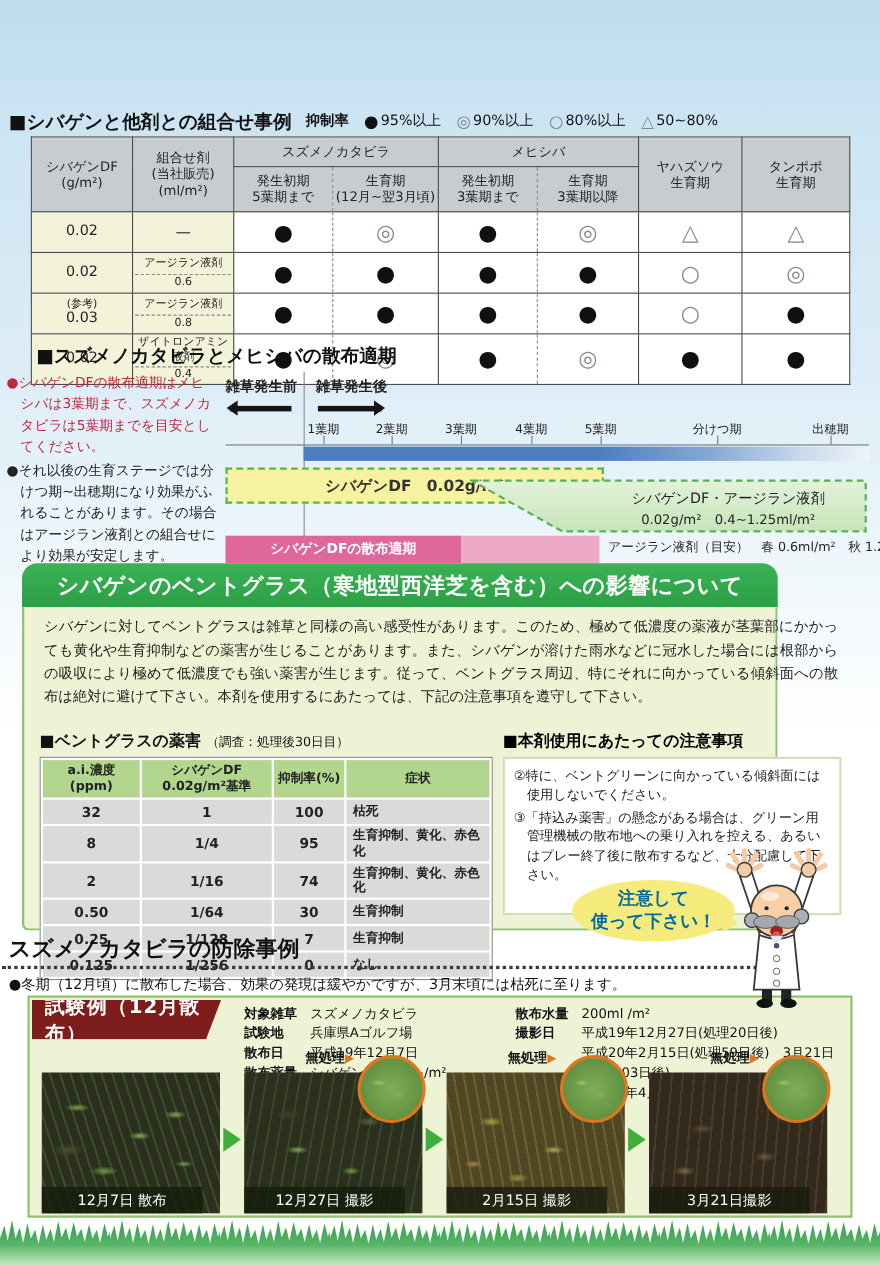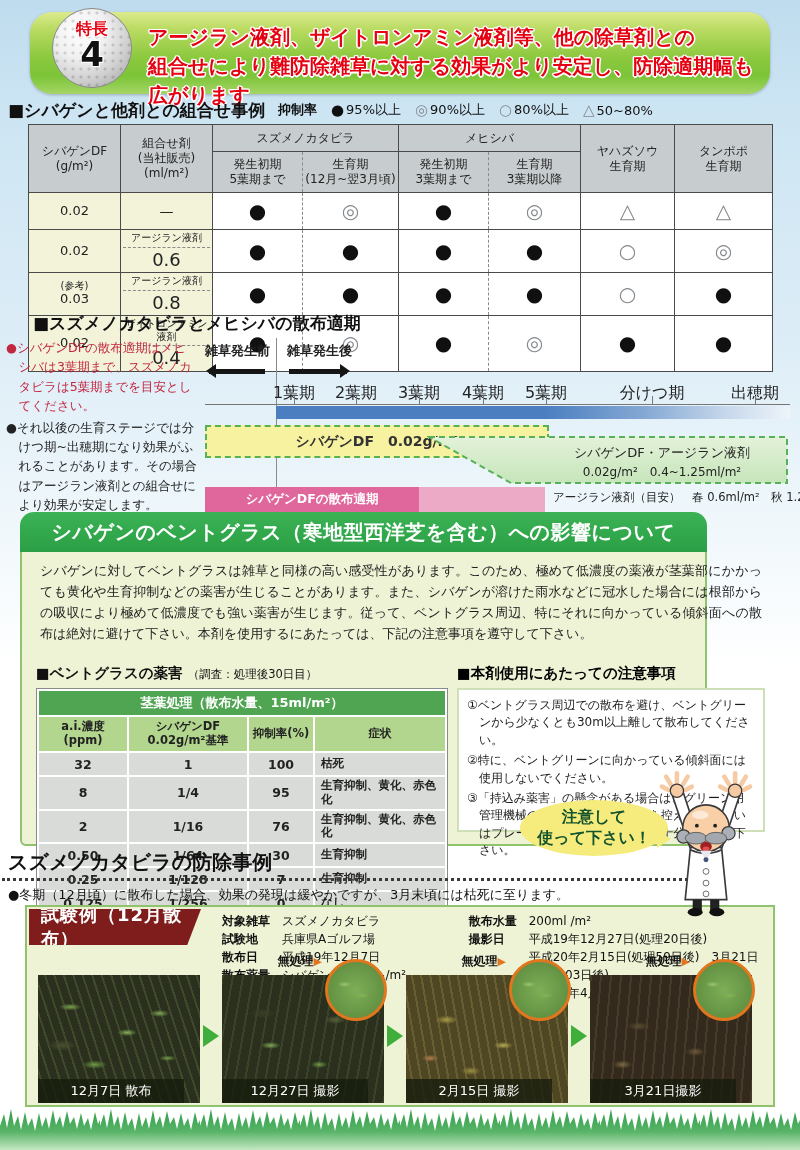--- a/index.html
+++ b/index.html
@@ -42,40 +42,40 @@
     white-space:pre-line;line-height:1.25;}
   table.combo th{background:#c7ccce;font-weight:normal;font-size:12px;}
   table.combo .h1 th{height:24px;}
   table.combo .h2 th{height:38px;}
   table.combo td.ycell{background:#f3f3da;}
   table.combo td{height:34px;}
   table.combo .dashL{border-left:1px dashed #8a8a8a;}
   table.combo .dashR{border-right:1px dashed #8a8a8a;}
   table.combo td .mark{font-size:20px;line-height:1;}
   .combo-cell .combo-top{display:block;font-size:10px;border-bottom:1px dashed #8a8a8a;padding:1px 0 2px;}
-  .combo-cell .combo-bottom{display:block;font-size:18px;padding-top:1px;}
+  .combo-cell .combo-bottom{display:block;font-size:10px;padding-top:1px;}
   .combo-cell.nosplit .combo-bottom{font-size:14px;}
   .dose-note{display:block;font-size:10px;line-height:1.1;}
   .dose-val{font-size:13px;}
 
   
   .timing-notes{position:absolute;left:6px;top:338px;width:192px;font-size:12.5px;line-height:1.55;}
   .timing-notes .n1{color:#c22740;}
   .timing-notes .n2{color:#222;margin-top:2px;}
   .tnote{text-indent:-1em;padding-left:1em;}
   .diagram{position:absolute;left:205px;top:338px;width:585px;height:178px;font-size:12px;}
   .diagram .pre{position:absolute;left:0;top:4px;font-weight:bold;font-size:13px;}
   .diagram .post{position:absolute;left:82px;top:4px;font-weight:bold;font-size:13px;}
   .diagram .vline{position:absolute;left:71px;top:0;width:1px;height:152px;background:#8a8a8a;}
   .arrow{position:absolute;top:31px;height:5px;background:#151515;}
   .arrow.a-left{left:4px;width:56px;}
   .arrow.a-left::before{content:"";position:absolute;left:-10px;top:-5px;border:7.5px solid transparent;border-right:10px solid #151515;}
   .arrow.a-right{left:84px;width:58px;}
   .arrow.a-right::after{content:"";position:absolute;right:-10px;top:-5px;border:7.5px solid transparent;border-left:10px solid #151515;}
-  .stage{position:absolute;top:45px;transform:translateX(-50%);font-size:16px;color:#222;white-space:nowrap;}
+  .stage{position:absolute;top:45px;transform:translateX(-50%);font-size:11px;color:#222;white-space:nowrap;}
   .tick{position:absolute;top:58px;width:1px;height:8px;background:#777;}
   .axis{position:absolute;left:0;right:0;top:66px;height:1px;background:#777;}
   .bluebar{position:absolute;left:71px;right:0;top:68px;height:13px;
     background:linear-gradient(90deg,#4a7ec0 0%,#4a7ec0 52%,#86a9d4 72%,#c8d9ec 88%,#eef4fa 100%);}
   .band-df{position:absolute;left:0;top:87px;width:340px;height:29px;background:#f6f2a0;
     border:2px dashed #58b158;display:flex;align-items:center;justify-content:center;
     font-size:14px;font-weight:bold;color:#333;}
   .band-mix{position:absolute;left:222px;top:97px;}
   .band-mix text{font-size:13px;fill:#222;}
   .band-mix .t2{font-size:12px;}
@@ -103,21 +103,21 @@
   table.damage .ch{background:#b2d68e;font-size:11.5px;font-weight:bold;color:#222;height:30px;}
   table.damage td{background:#d8dbd7;font-size:12.5px;height:18px;font-weight:bold;}
   table.damage td.sym{text-align:left;font-size:11.5px;padding-left:6px;}
 
   .caut-box{position:absolute;left:435px;top:136px;width:308px;height:144px;background:#fff;
     border:2px solid #cfe0b8;box-sizing:border-box;padding:7px 8px;font-size:12px;line-height:1.45;color:#1c1c1c;}
   .caut-item{text-indent:-1em;padding-left:1em;margin-bottom:3px;}
 
   .bubble{position:absolute;left:520px;top:800px;width:148px;height:56px;background:#f6ec7d;border-radius:50%;
     display:flex;align-items:center;justify-content:center;text-align:center;font-size:16px;font-weight:bold;
-    color:#14532d;line-height:1.3;white-space:pre-line;z-index:5;}
+    color:#0369a1;line-height:1.3;white-space:pre-line;z-index:5;}
   .bubble::after{content:"";position:absolute;right:-12px;top:30px;border:9px solid transparent;border-left:14px solid #f6ec7d;}
   .mascot{position:absolute;left:650px;top:760px;width:112px;height:158px;z-index:6;}
 
   
   .case-h{position:absolute;left:8px;top:849px;font-size:20px;font-weight:bold;color:#111;}
   .dotline{position:absolute;left:2px;top:878px;width:692px;border-bottom:3px dotted #3a3a3a;}
   .case-lead{position:absolute;left:8px;top:886px;font-size:13px;color:#111;}
   .case-panel{position:absolute;left:25px;top:905px;width:750px;height:202px;background:#edf3d4;
     border:2px solid #8fc36d;box-sizing:border-box;}
   .case-label{position:absolute;left:2px;top:2px;width:172px;height:36px;background:#7f1d1d;
@@ -160,30 +160,20 @@
   .parrow{position:absolute;top:118px;width:0;height:0;border:11px solid transparent;border-left:16px solid #3fae3b;}
   .pa1{left:176px;}.pa2{left:360px;}.pa3{left:544px;}
 
   .grass{position:absolute;left:0;bottom:0;width:800px;height:46px;display:block;}
 </style>
 </head>
 <body>
 
 <div id="page">
 
-  <div class="banner">
-    <div class="golfball">
-      <span class="bt">特長</span>
-      <span class="bn">4</span>
-    </div>
-    <div class="banner-text">
-      <div class="l1">アージラン液剤、ザイトロンアミン液剤等、他の除草剤との</div>
-      <div class="l2">組合せにより難防除雑草に対する効果がより安定し、防除適期幅も広がります</div>
-    </div>
-  </div>
 
   <div class="sec-h" style="left:8px;top:99px;">■シバゲンと他剤との組合せ事例</div>
   <div class="legend">
     <span class="ll">抑制率</span>
     <span class="li">
         <span class="mark m-filled">●</span>
         <span>95%以上</span>
       </span>
     <span class="li">
         <span class="mark">◎</span>
@@ -334,23 +324,20 @@
       <div class="caut-h">■本剤使用にあたっての注意事項</div>
 
       <table class="damage">
         <colgroup>
             <col style="width:88px">
             <col style="width:118px">
             <col style="width:64px">
             <col style="width:130px">
           </colgroup>
         <tbody>
-            <tr>
-              <th class="ttl" colspan="4">茎葉処理（散布水量、15ml/m²）</th>
-            </tr>
         <tr>
           <th class="ch">a.i.濃度(ppm)</th>
           <th class="ch">シバゲンDF
 0.02g/m²基準</th>
           <th class="ch">抑制率(%)</th>
           <th class="ch">症状</th>
         </tr>
         <tr>
               <td>32</td>
               <td>1</td>
@@ -359,21 +346,21 @@
             </tr>
         <tr>
               <td>8</td>
               <td>1/4</td>
               <td>95</td>
               <td class="sym">生育抑制、黄化、赤色化</td>
             </tr>
         <tr>
               <td>2</td>
               <td>1/16</td>
-              <td>76</td>
+              <td>74</td>
               <td class="sym">生育抑制、黄化、赤色化</td>
             </tr>
         <tr>
               <td>0.50</td>
               <td>1/64</td>
               <td>30</td>
               <td class="sym">生育抑制</td>
             </tr>
         <tr>
               <td>0.25</td>
@@ -384,21 +371,20 @@
         <tr>
               <td>0.125</td>
               <td>1/256</td>
               <td>0</td>
               <td class="sym">なし</td>
             </tr>
       </tbody>
         </table>
 
       <div class="caut-box">
-        <div class="caut-item">①ベントグラス周辺での散布を避け、ベントグリーンから少なくとも30m以上離して散布してください。</div>
         <div class="caut-item">②特に、ベントグリーンに向かっている傾斜面には使用しないでください。</div>
         <div class="caut-item">③「持込み薬害」の懸念がある場合は、グリーン用管理機械の散布地への乗り入れを控える、あるいはプレー終了後に散布するなど、十分配慮して下さい。</div>
       </div>
     </div>
   </div>
 
   <div class="bubble">注意して
 使って下さい！</div>
   <svg class="mascot" viewBox="0 0 118 190">
     <g stroke="#3a3a3a" stroke-width="2" fill="#fff">

